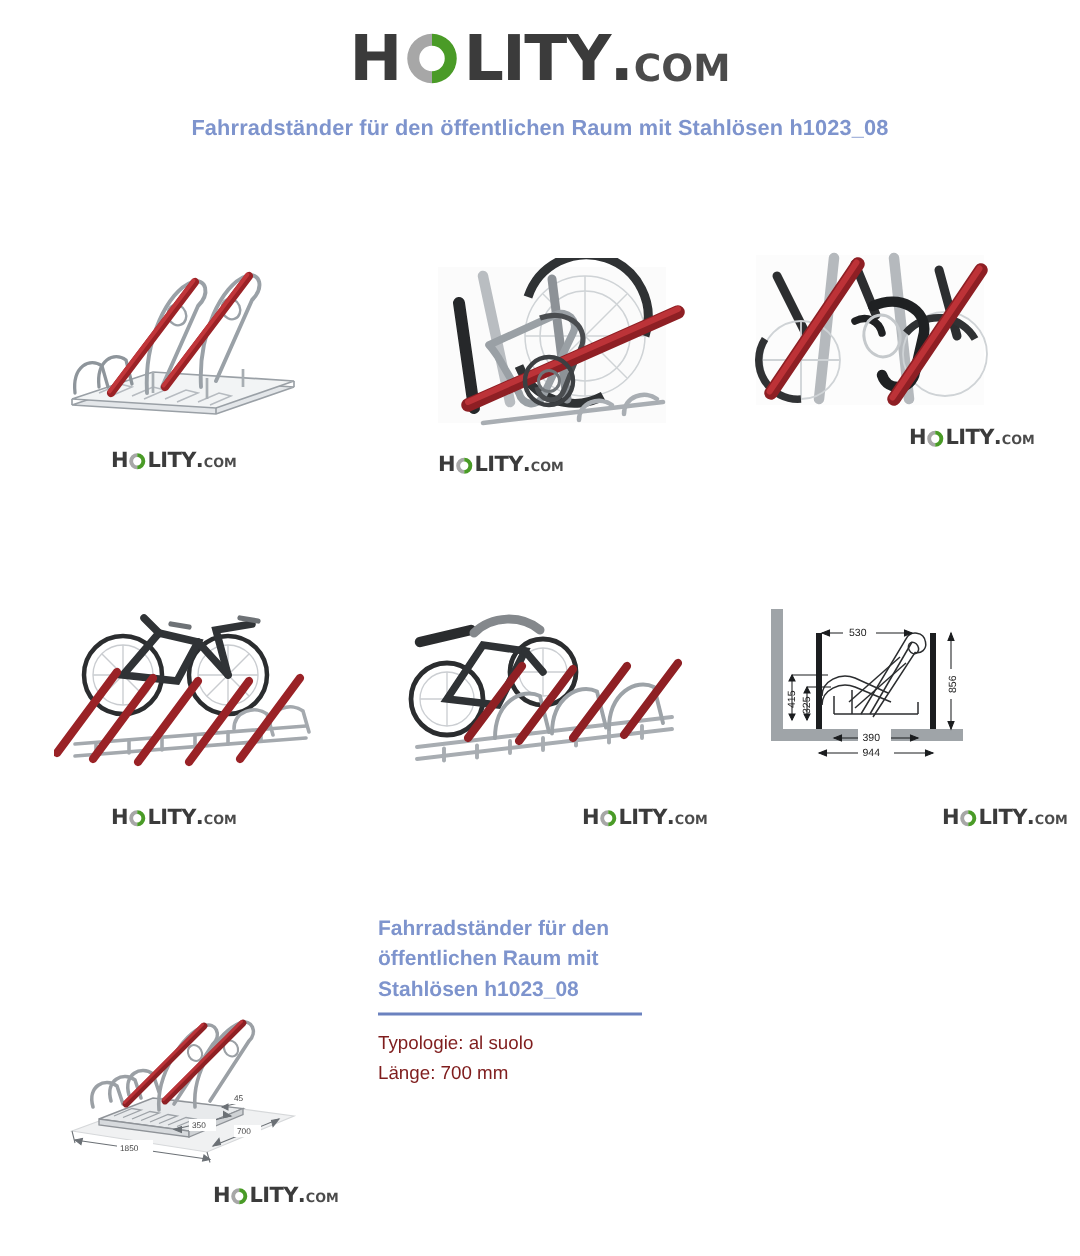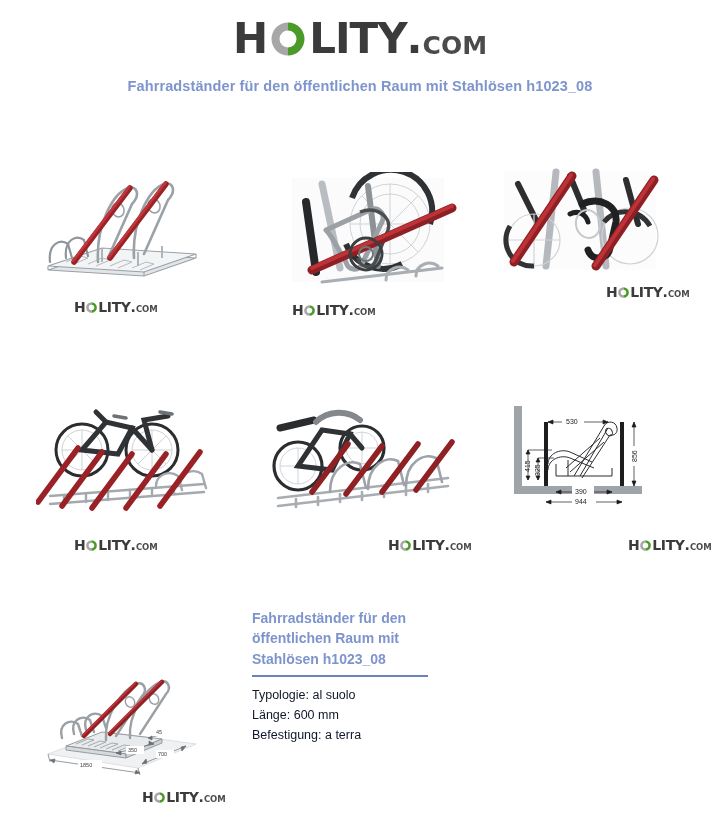--- a/index.html
+++ b/index.html
@@ -140,21 +140,21 @@
   }
   .info-rule {
     margin-top: 6px;
     margin-bottom: 8px;
     width: 176px;
     height: 2px;
     background: #6b82bf;
   }
   .spec {
     font-size: 12.5px;
-    color: #0f172a;
+    color: #7f1d1d;
     line-height: 1.62;
     white-space: nowrap;
   }
 
   
   .drawing { display: block; }
   .dim-text {
     font-family: "Liberation Sans", sans-serif;
     font-size: 7px;
     fill: #222222;
@@ -596,22 +596,21 @@
         <span class="wm-com">COM</span>
       </span>
     </div>
   </div>
 </div>
 
 <div class="info">
   <div class="info-title">Fahrradständer für den öffentlichen Raum mit Stahlösen h1023_08</div>
   <div class="info-rule"></div>
   <div class="spec">Typologie: al suolo</div>
-  <div class="spec">Länge: 600 mm</div>
-  <div class="spec">Befestigung: a terra</div>
+  <div class="spec">Länge: 700 mm</div>
 </div>
 
 <div style="position:absolute;left:30px;top:672px;width:195px;height:115px;">
   <svg class="drawing" width="195" height="115" viewBox="0 0 195 115" aria-hidden="true">
     <rect width="195" height="115" fill="#ffffff"></rect>
 
     <polygon points="18,82 108,96 166,72 78,60" fill="#f0f1f2" stroke="#d6d8da" stroke-width="0.8"></polygon>
 
     <g stroke="#8f9398" stroke-width="0.9" fill="#e8eaec">
       <polygon points="36,74 96,82 132,67 72,60"></polygon>

